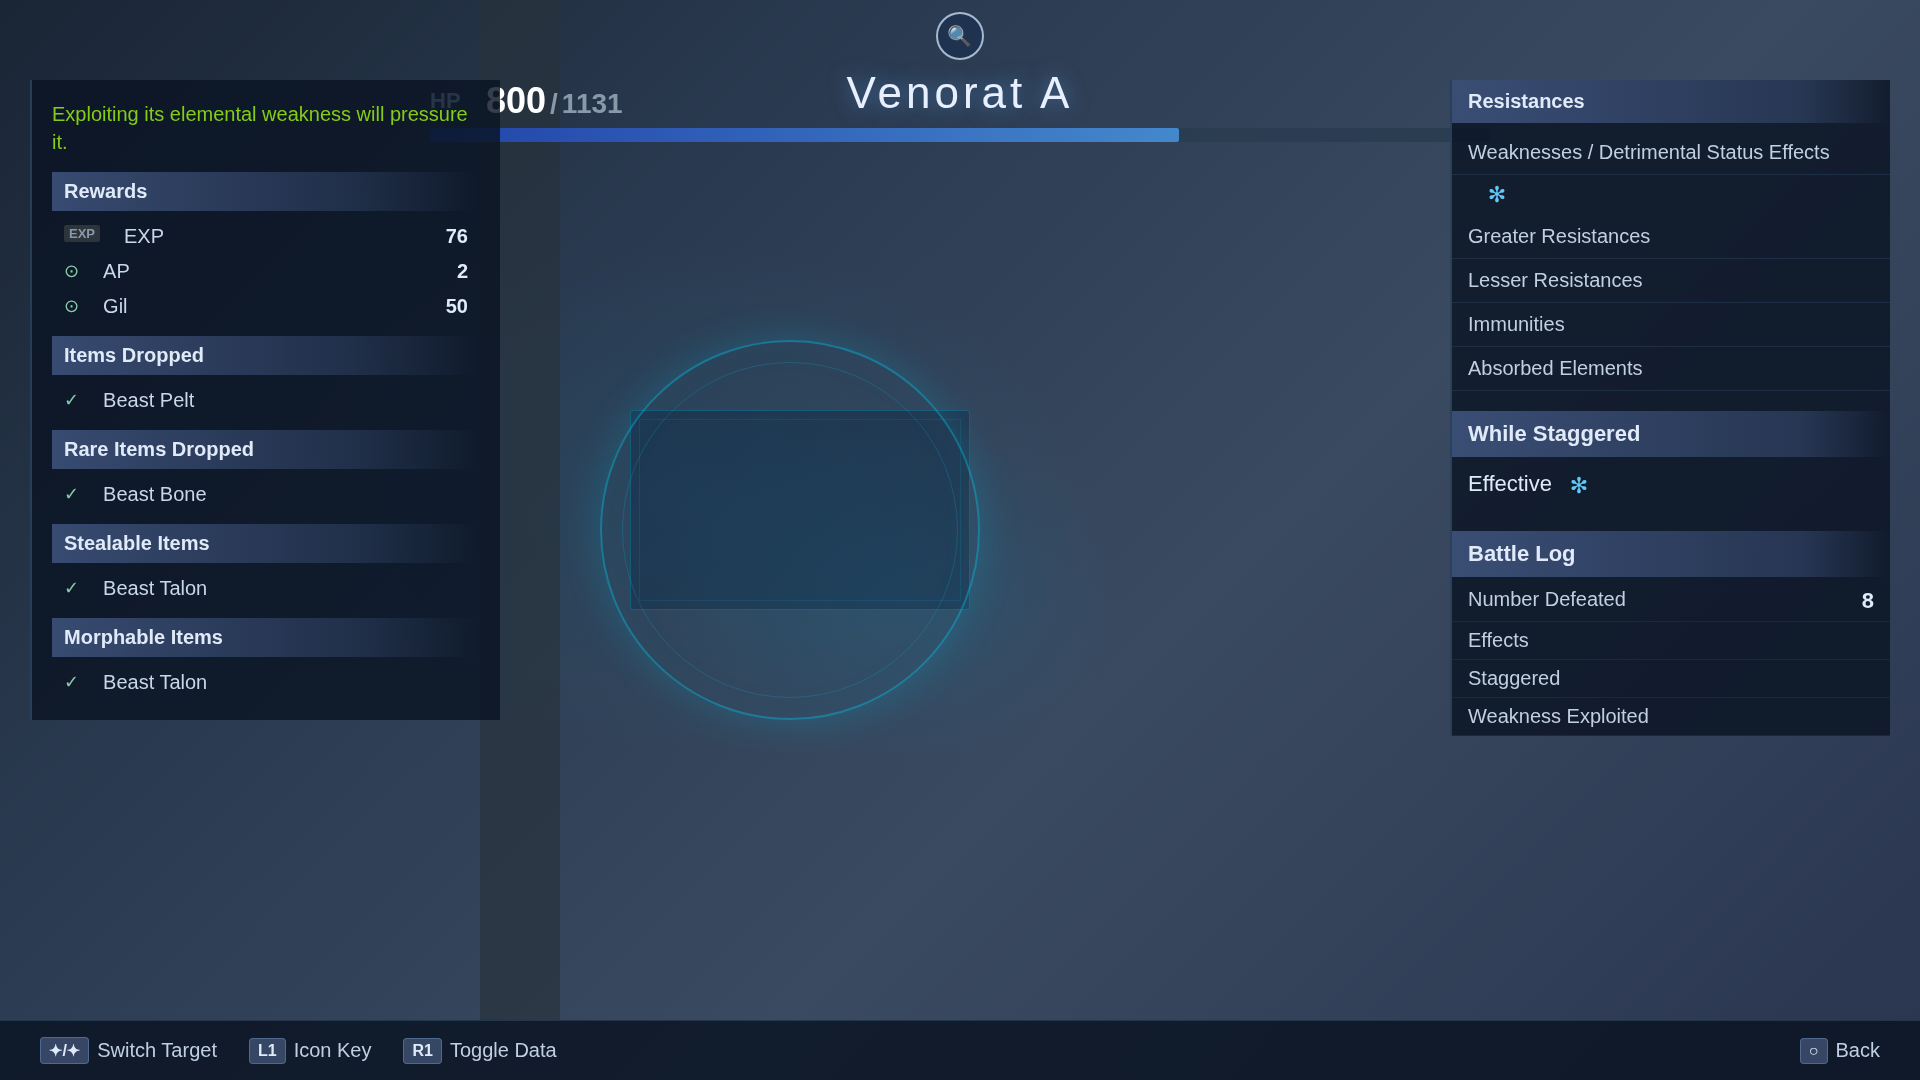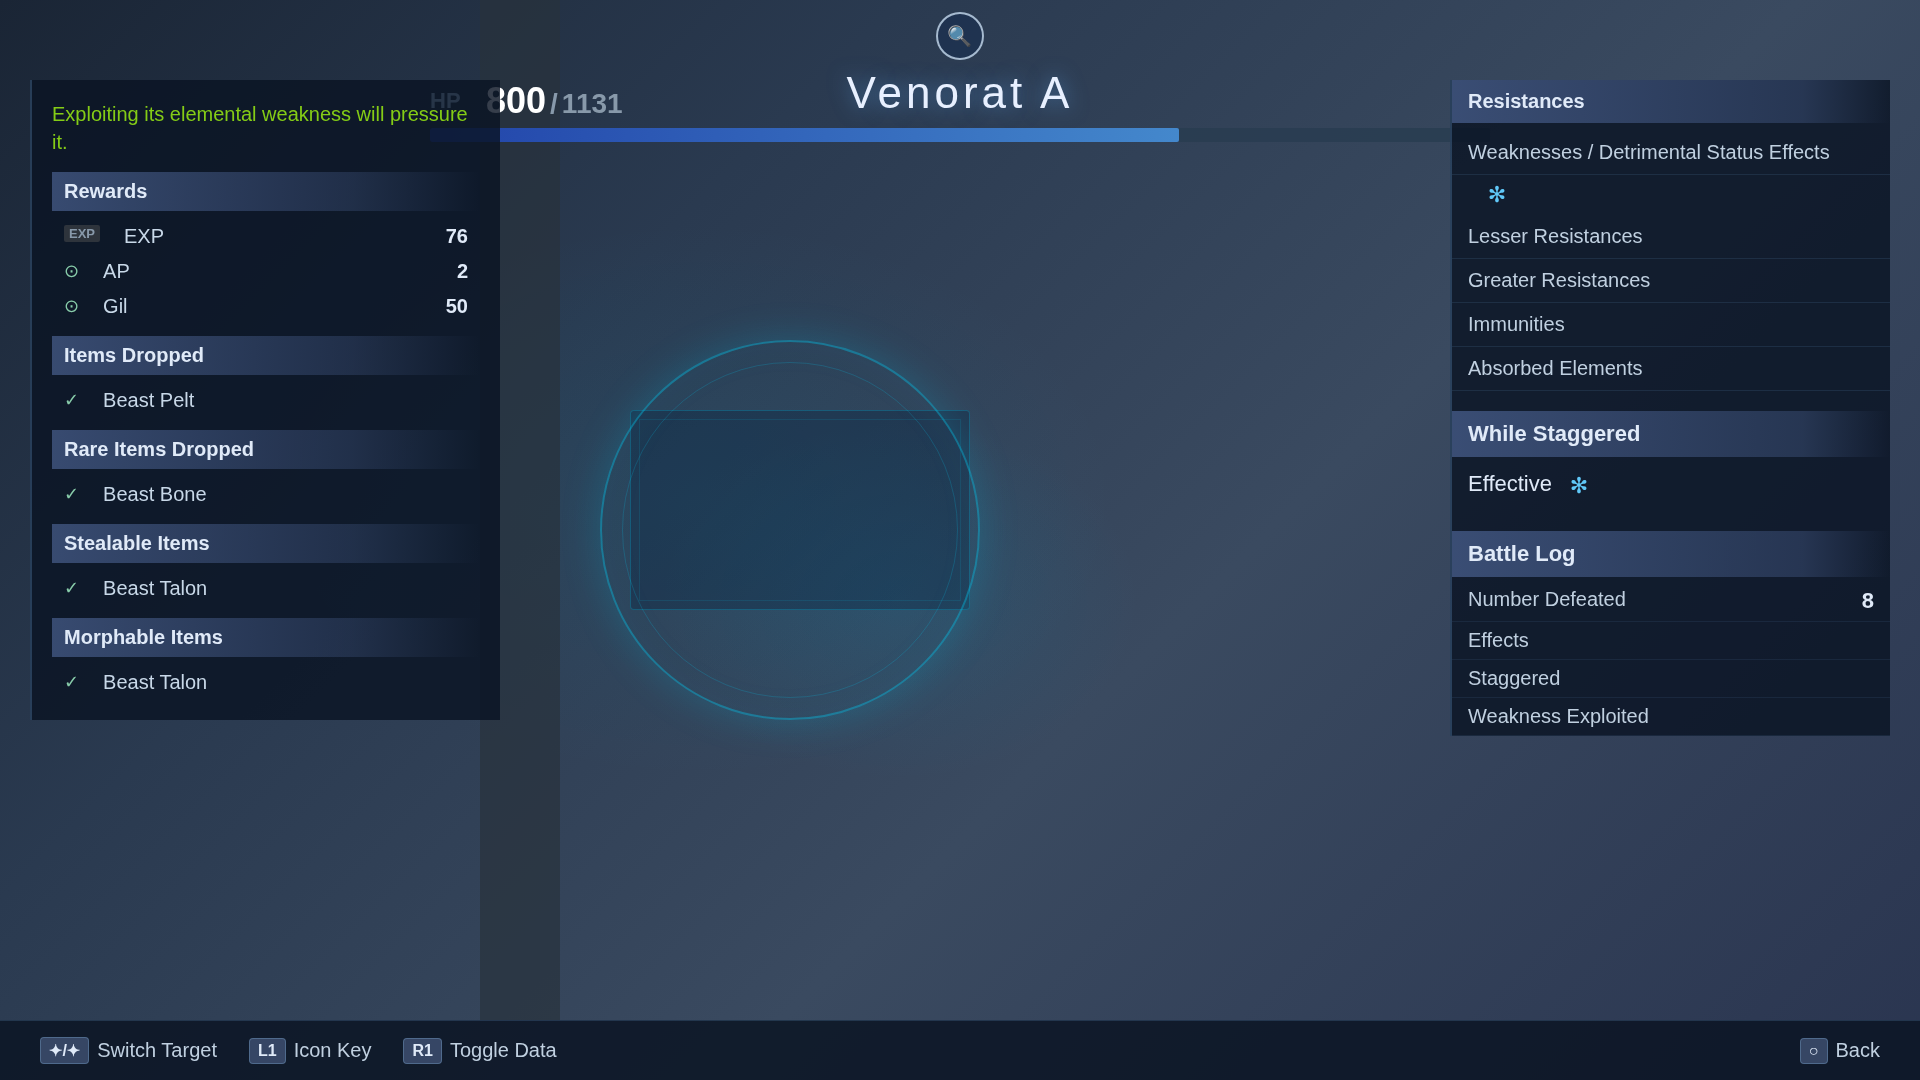--- a/index.html
+++ b/index.html
@@ -462,24 +462,24 @@
 <div class="right-panel right-panel-bg">
 
   <div class="resistances-header">Resistances</div>
   <div class="resistance-row">
     <span>Weaknesses / Detrimental Status Effects</span>
   </div>
   <div class="resistance-sub">
     <span class="ice-icon">✻</span>
   </div>
   <div class="resistance-row">
+    <span>Greater Resistances</span>
+  </div>
+  <div class="resistance-row">
     <span>Lesser Resistances</span>
-  </div>
-  <div class="resistance-row">
-    <span>Greater Resistances</span>
   </div>
   <div class="resistance-row">
     <span>Immunities</span>
   </div>
   <div class="resistance-row">
     <span>Absorbed Elements</span>
   </div>
 
   <div class="stagger-section">
     <div class="stagger-header">While Staggered</div>

